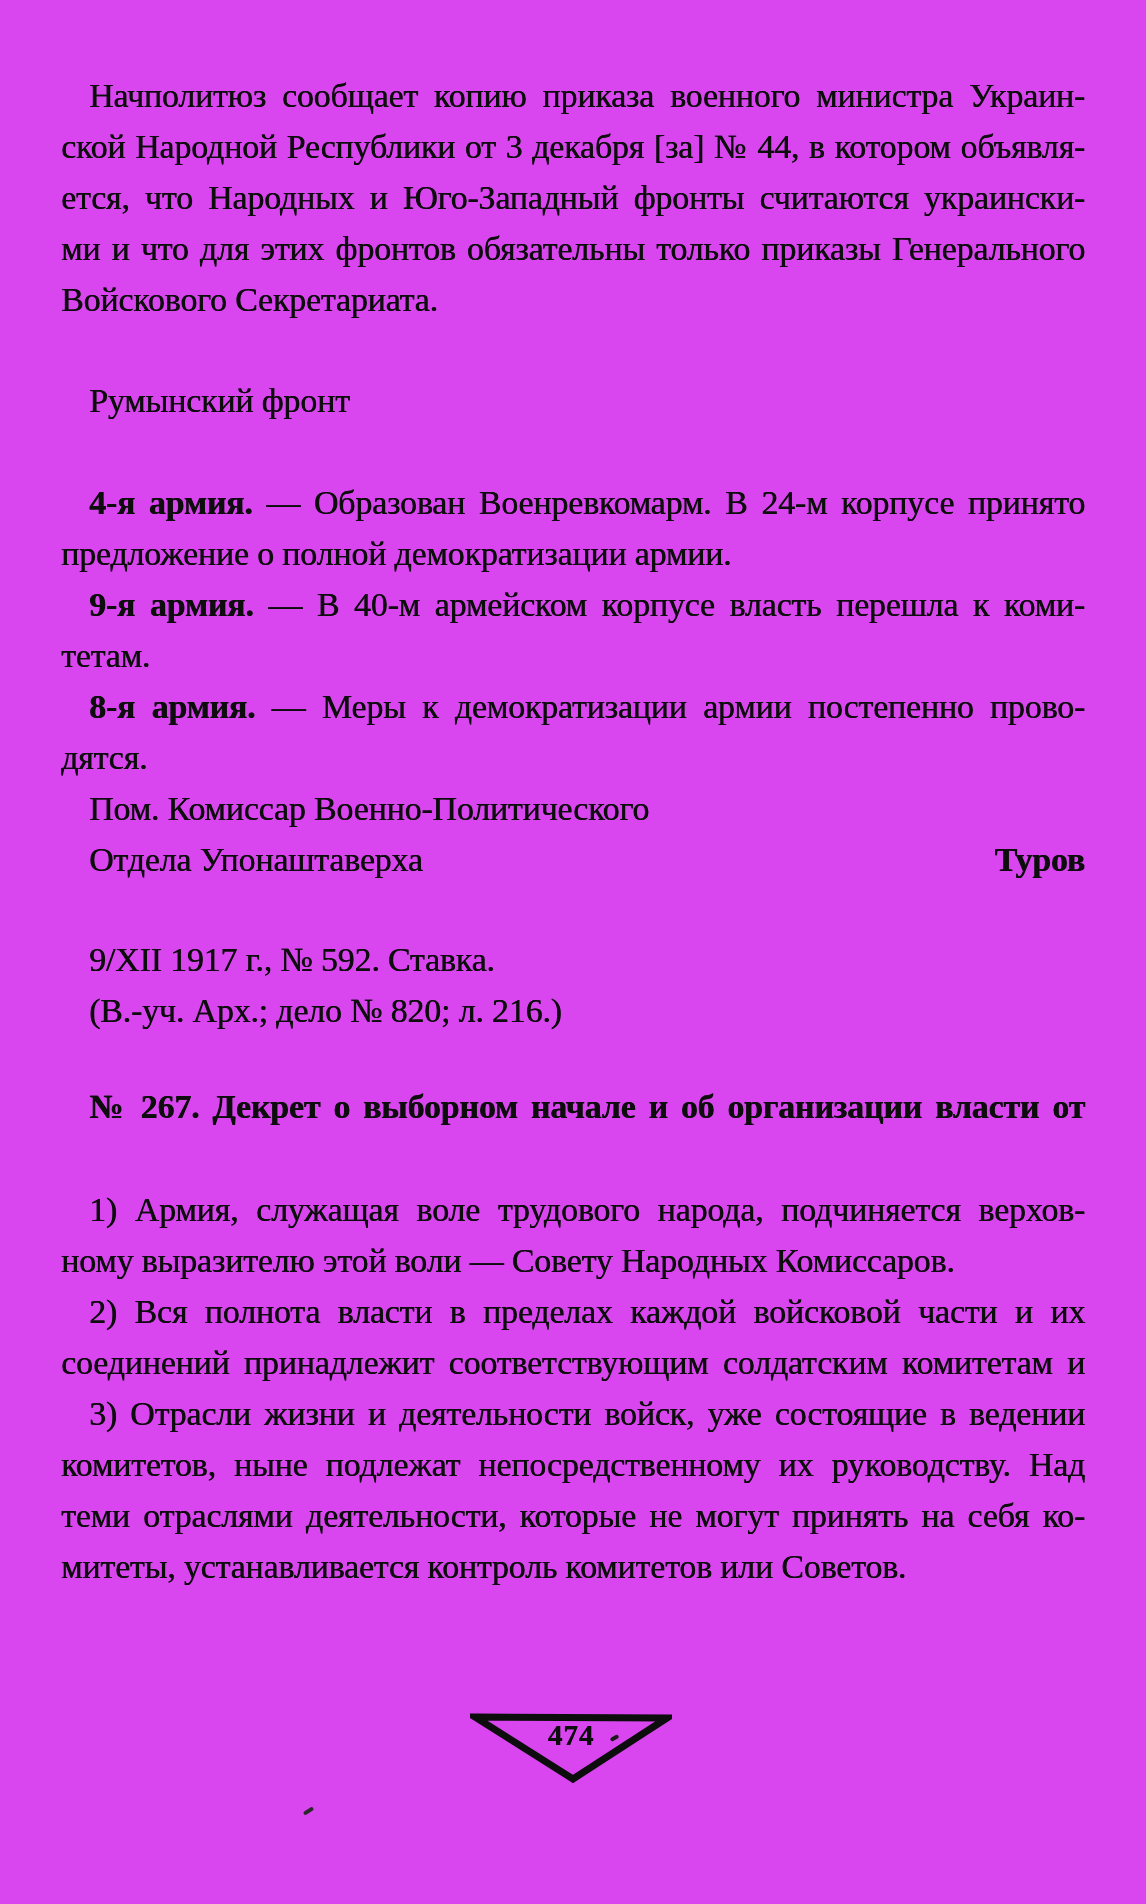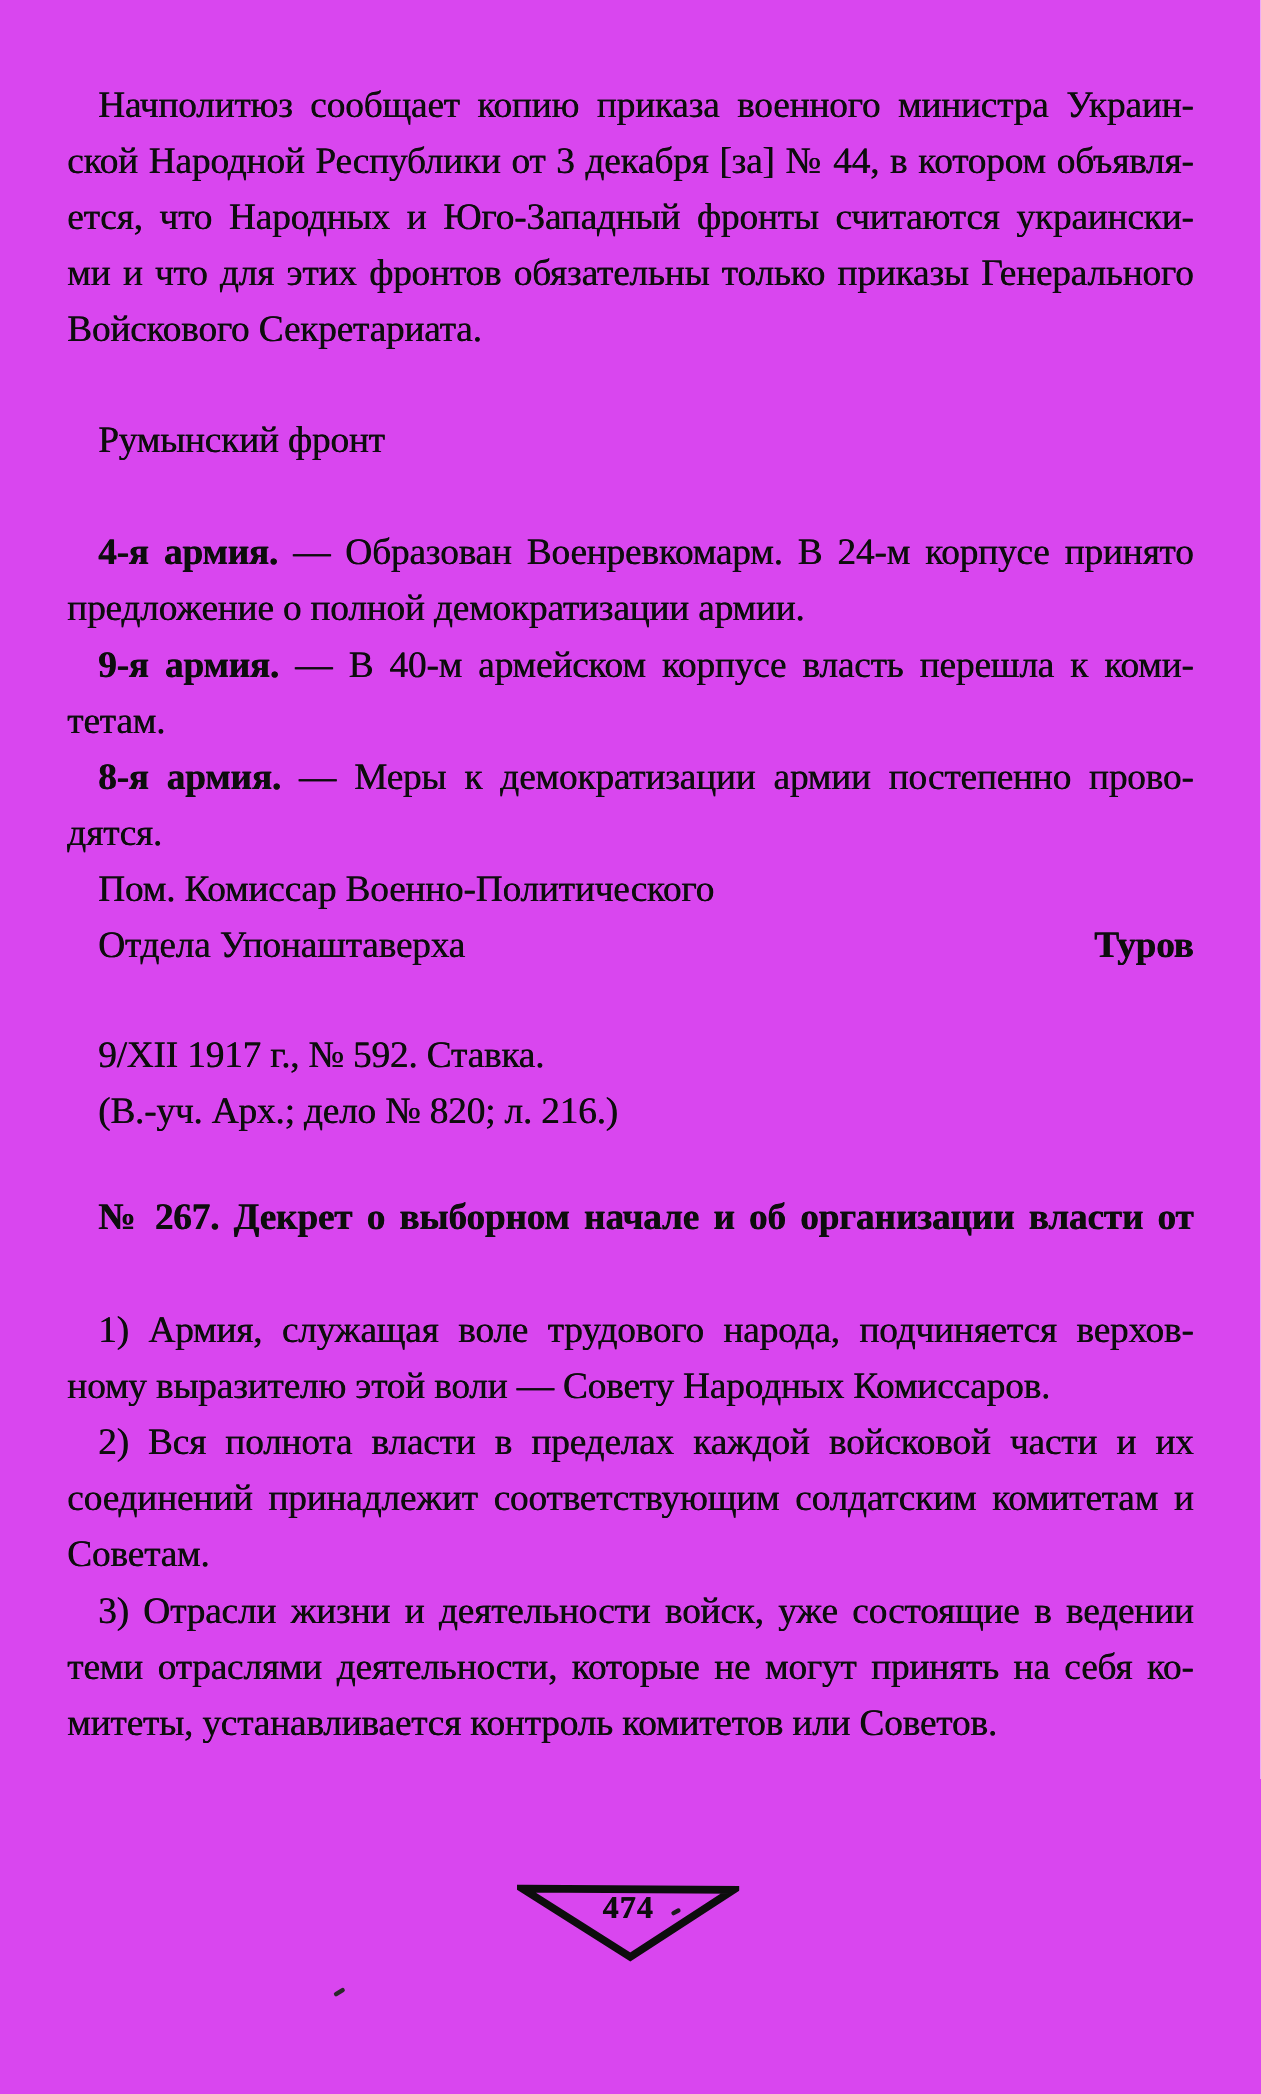--- a/index.html
+++ b/index.html
@@ -138,24 +138,24 @@
       <div class="block b-decree-heading">
         <div class="line justify indent"><span class="b ">№ 267. Декрет о выборном начале и об организации власти от</span></div>
       </div>
       <div class="block b-decree-p1">
         <div class="line justify indent"><span class="">1) Армия, служащая воле трудового народа, подчиняется верхов-</span></div>
         <div class="line"><span class="">ному выразителю этой воли — Совету Народных Комиссаров.</span></div>
       </div>
       <div class="block b-decree-p2">
         <div class="line justify indent"><span class="">2) Вся полнота власти в пределах каждой войсковой части и их</span></div>
         <div class="line justify"><span class="">соединений принадлежит соответствующим солдатским комитетам и</span></div>
-        <div class="line"><span class="">Советам.</span></div>
       </div>
       <div class="block b-decree-p3">
         <div class="line justify indent"><span class="">3) Отрасли жизни и деятельности войск, уже состоящие в ведении</span></div>
+        <div class="line justify"><span class="">комитетов, ныне подлежат непосредственному их руководству. Над</span></div>
         <div class="line justify"><span class="">теми отраслями деятельности, которые не могут принять на себя ко-</span></div>
         <div class="line"><span class="">митеты, устанавливается контроль комитетов или Советов.</span></div>
       </div>
     </div>
 
   <div class="footer-triangle">
     <svg width="202" height="78" viewBox="0 0 202 78">
       <polygon points="5,7 197,8 103,69" fill="none" stroke="#0d0d0d" stroke-width="7" stroke-linejoin="miter"></polygon>
     </svg>
     <div class="page-number">474</div>

